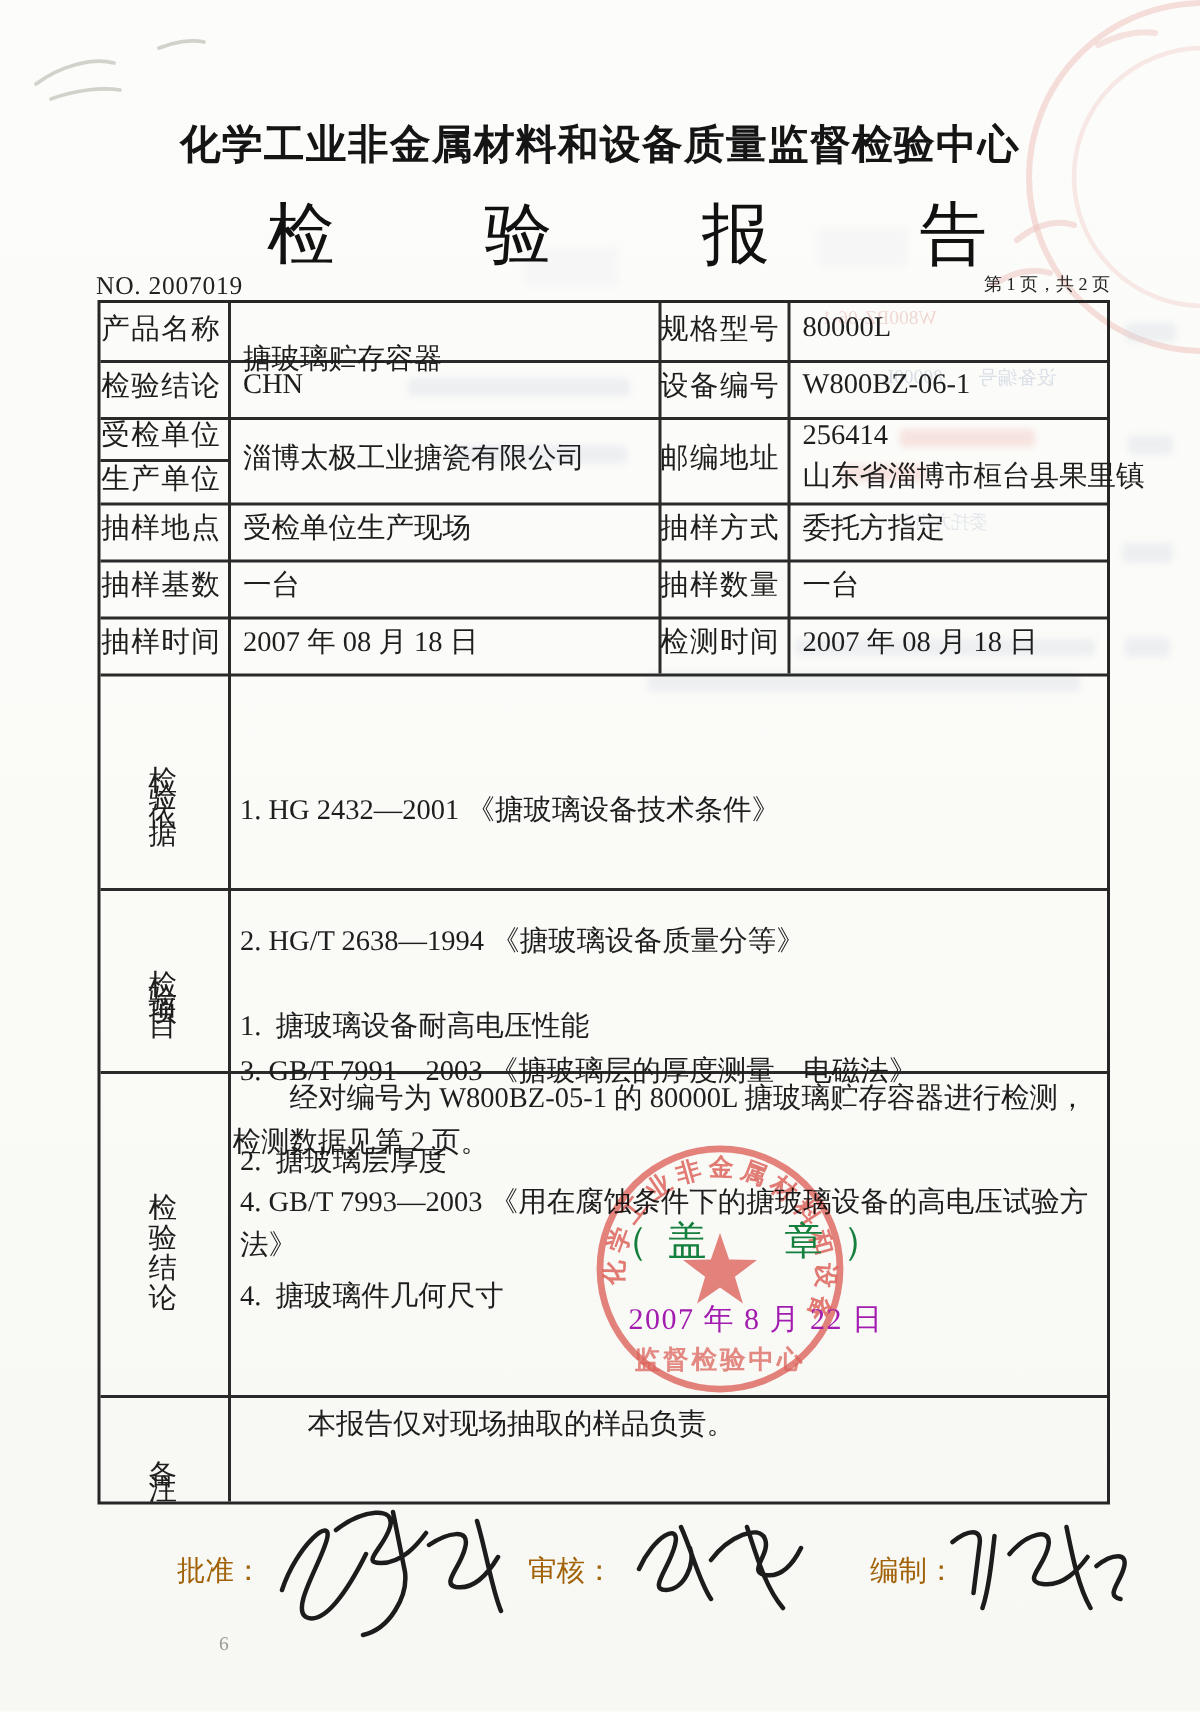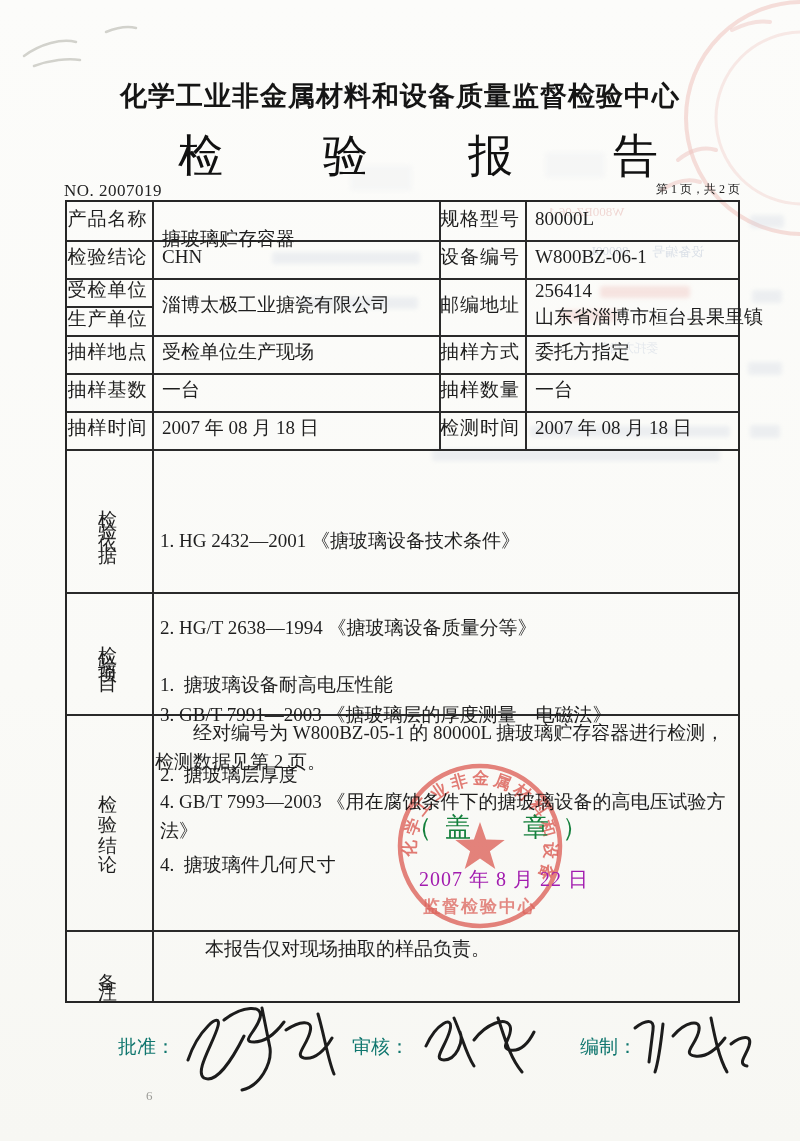--- a/index.html
+++ b/index.html
@@ -36,21 +36,21 @@
       font-size:19px;color:#1e1e1e;left:0;width:85px;text-align:center;
       display:flex;align-items:center;justify-content:center;}
   .list{position:absolute;font-size:19px;line-height:29px;color:#1e1e1e;white-space:pre-wrap;}
   .list div{white-space:pre-wrap;}
   .para{position:absolute;font-size:19px;line-height:29px;color:#1e1e1e;text-indent:2em;}
   
   .stamp-svg{left:394px;top:760px;opacity:.85;mix-blend-mode:multiply;}
   .seal-note{left:406px;top:810px;font-size:26px;letter-spacing:13px;color:#15803d;z-index:5;white-space:nowrap;}
   .seal-date{left:419px;top:866px;font-size:20px;letter-spacing:1px;color:#a21caf;z-index:5;white-space:nowrap;}
   
-  .sig-label{position:absolute;font-size:19px;color:#0f766e;}
+  .sig-label{position:absolute;font-size:19px;color:#a16207;}
   .page-mark{left:146px;top:1088px;font-size:13px;color:#9a9a96;}
   
   .bleed{position:absolute;transform:scaleX(-1);opacity:.38;filter:blur(.4px);white-space:nowrap;
          font-family:"Liberation Serif","DejaVu Serif",serif;}
   .blob{position:absolute;background:#ccd3e0;opacity:.3;filter:blur(2px);border-radius:3px;}
   .blob-pink{position:absolute;background:#efc0bb;opacity:.4;filter:blur(2px);border-radius:3px;}
 </style>
 </head>
 <body>
 

